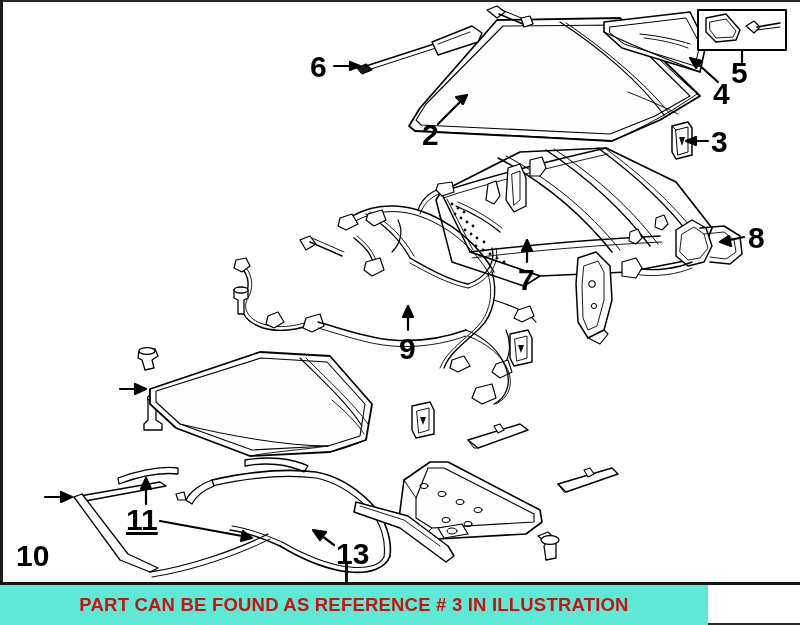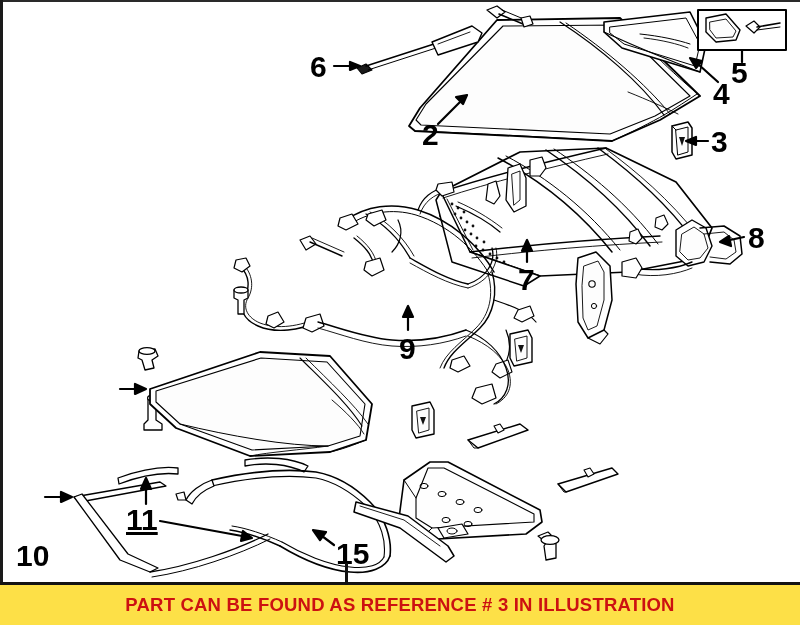--- a/index.html
+++ b/index.html
@@ -47,26 +47,26 @@
     left: 0;
     top: 582px;
     width: 800px;
     height: 3px;
     background: #141414;
   }
   #caption-bar {
     position: absolute;
     left: 0;
     top: 585px;
-    width: 800px;
+    width: 708px;
     height: 40px;
     display: flex;
     align-items: center;
     justify-content: center;
-    background: #fde047;
+    background: #5eead4;
   }
   #caption-text {
     color: #cc1111;
     font-family: "Liberation Sans", sans-serif;
     font-weight: bold;
     font-size: 18.5px;
     letter-spacing: 0.2px;
     white-space: nowrap;
   }
   #seam-line {
@@ -423,21 +423,21 @@
   <div class="callout n-big" style="left:518px; top:265px;">7</div>
 
   <div class="callout n-big" style="left:748px; top:223px;">8</div>
 
   <div class="callout n-big" style="left:399px; top:334px;">9</div>
 
   <div class="callout n-big" style="left:16px; top:499px;margin-top:42px;">10</div>
 
   <div class="callout n-big" style="left:126px; top:505px;text-decoration:underline;">11</div>
 
-  <div class="callout n-big" style="left:336px; top:539px;">15</div>
+  <div class="callout n-big" style="left:336px; top:539px;">13</div>
 
   <div class="callout n-big" style="left:90px; top:372px;"></div>
 
   <div id="divider"></div>
   <div id="seam-line"></div>
   <div id="caption-bar">
     <span id="caption-text">PART CAN BE FOUND AS REFERENCE # 3 IN ILLUSTRATION</span>
   </div>
 
 </div>

